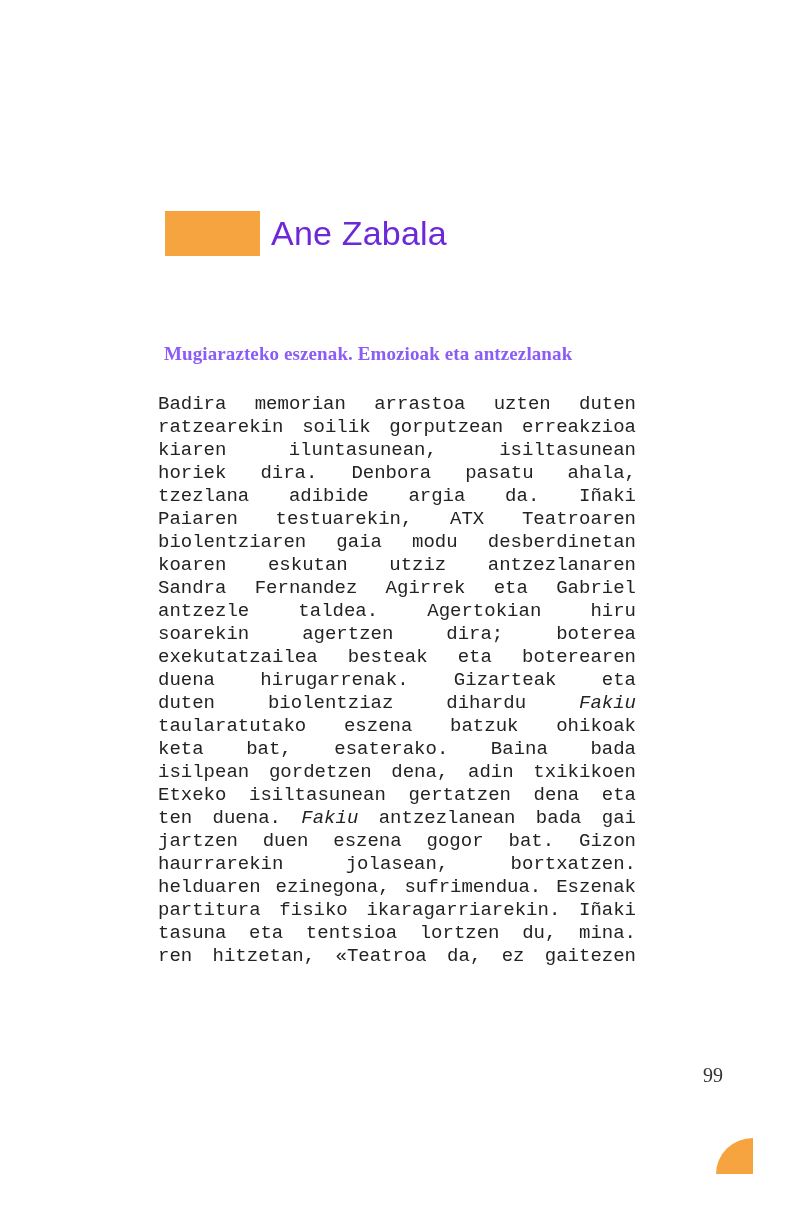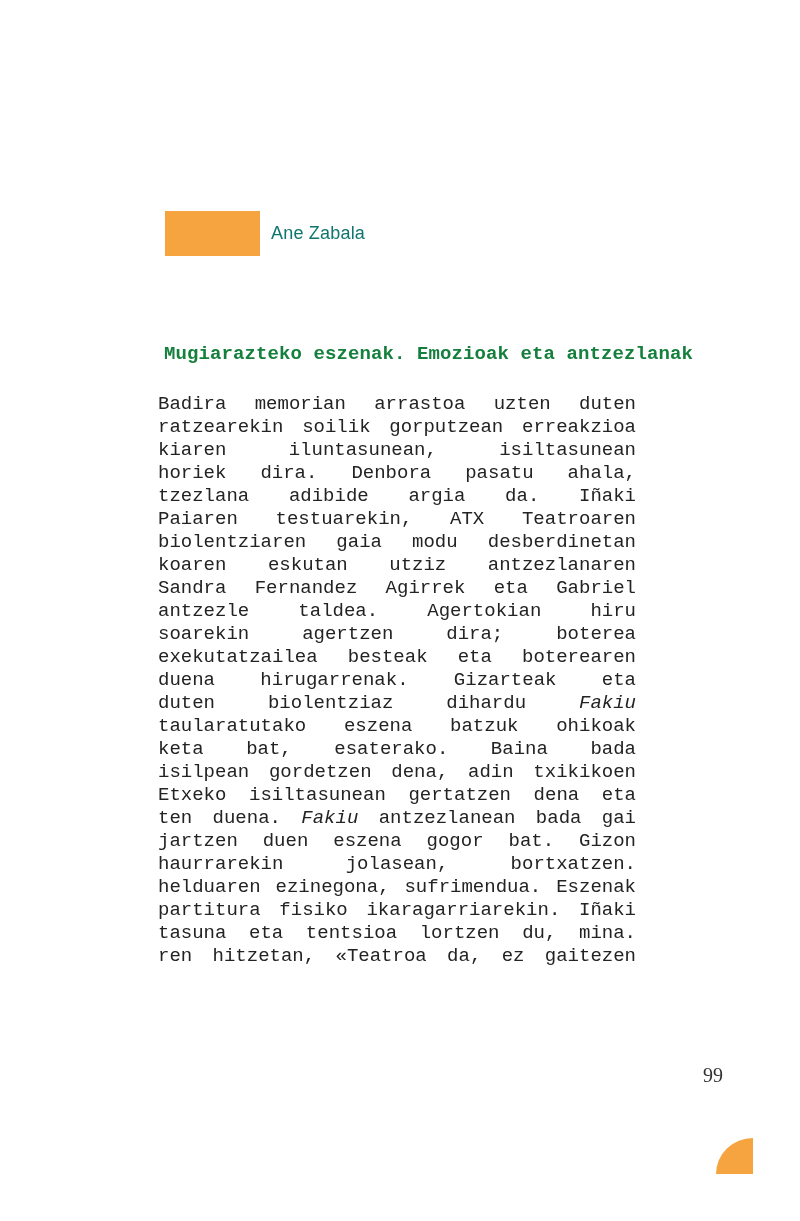--- a/index.html
+++ b/index.html
@@ -23,35 +23,35 @@
     align-items: center;
   }
   .author-rect {
     width: 95px;
     height: 45px;
     background: #F6A43F;
   }
   .author-name {
     margin-left: 11px;
     font-family: "Liberation Sans", sans-serif;
-    font-size: 18px;
+    font-size: 34px;
     font-weight: 400;
-    color: #0f766e;
+    color: #6d28d9;
     letter-spacing: 0.2px;
     white-space: nowrap;
   }
   .section-heading {
     position: absolute;
     left: 164px;
     top: 343px;
     width: 480px;
-    font-family: Liberation Mono, monospace;
+    font-family: Liberation Serif, serif;
     font-size: 19px;
     font-weight: 600;
-    color: #15803d;
+    color: #8b5cf6;
     letter-spacing: 0.1px;
     white-space: nowrap;
   }
   .body-text {
     position: absolute;
     left: 158px;
     top: 393px;
     width: 478px;
     font-family: Liberation Mono, monospace;
     font-size: 19px;

